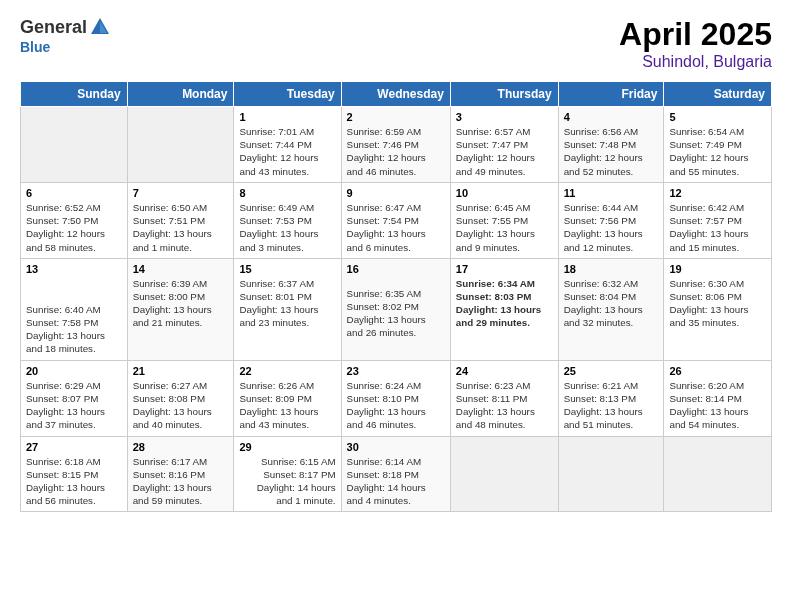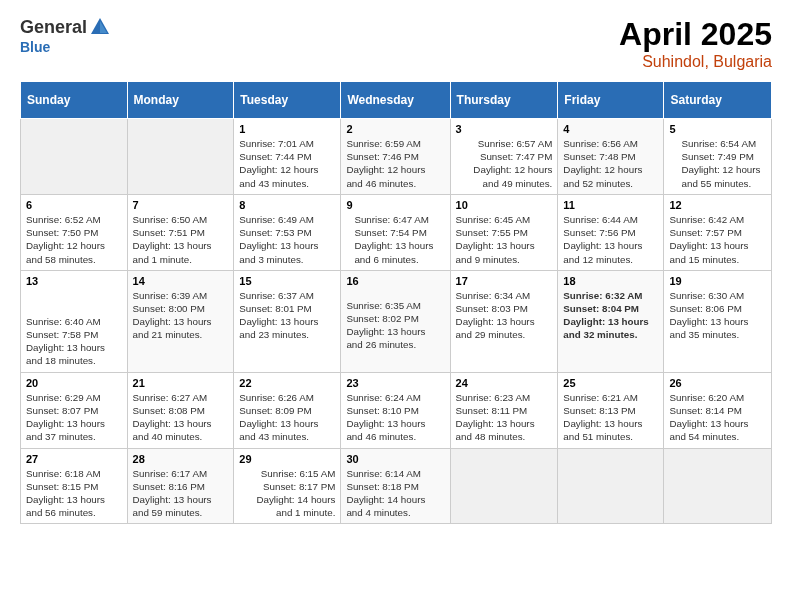--- a/index.html
+++ b/index.html
@@ -29,32 +29,32 @@
     .title-area {
       text-align: right;
     }
     .title-month {
       font-size: 32px;
       font-weight: bold;
       color: #000000;
     }
     .title-location {
       font-size: 16px;
-      color: #c2410c;
+      color: #4c1d95;
     }
     .calendar {
       width: 100%;
       border-collapse: collapse;
       font-size: 10.5px;
     }
     .calendar thead tr th {
       background: #2a6db5;
       color: #fff;
-      padding: 11px 6px;
-      text-align: left;
+      padding: 5px 6px;
+      text-align: right;
       font-size: 12px;
       font-weight: bold;
       border: 1px solid #fff;
     }
     .calendar tbody tr td {
       border: 1px solid #ccc;
       vertical-align: top;
       padding: 4px 5px;
       width: 113px;
       min-height: 70px;
@@ -137,35 +137,35 @@
           </td>
           <td>
             <span class="day-num">2</span>
             <div class="day-info" style="white-space: pre-line;">Sunrise: 6:59 AM
 Sunset: 7:46 PM
 Daylight: 12 hours
 and 46 minutes.</div>
           </td>
           <td>
             <span class="day-num">3</span>
-            <div class="day-info" style="white-space: pre-line; text-align: right;">Sunrise: 6:57 AM
+            <div class="day-info" style="white-space: pre-line;">Sunrise: 6:57 AM
 Sunset: 7:47 PM
 Daylight: 12 hours
 and 49 minutes.</div>
           </td>
           <td>
             <span class="day-num">4</span>
             <div class="day-info" style="white-space: pre-line;">Sunrise: 6:56 AM
 Sunset: 7:48 PM
 Daylight: 12 hours
 and 52 minutes.</div>
           </td>
           <td>
             <span class="day-num">5</span>
-            <div class="day-info" style="white-space: pre-line; margin-left: 12px;">Sunrise: 6:54 AM
+            <div class="day-info" style="white-space: pre-line;">Sunrise: 6:54 AM
 Sunset: 7:49 PM
 Daylight: 12 hours
 and 55 minutes.</div>
           </td>
         </tr>
         <tr class="row-bg-even">
           <td>
             <span class="day-num">6</span>
             <div class="day-info" style="white-space: pre-line;">Sunrise: 6:52 AM
 Sunset: 7:50 PM
@@ -181,21 +181,21 @@
           </td>
           <td>
             <span class="day-num">8</span>
             <div class="day-info" style="white-space: pre-line;">Sunrise: 6:49 AM
 Sunset: 7:53 PM
 Daylight: 13 hours
 and 3 minutes.</div>
           </td>
           <td>
             <span class="day-num">9</span>
-            <div class="day-info" style="white-space: pre-line; margin-left: 8px;">Sunrise: 6:47 AM
+            <div class="day-info" style="white-space: pre-line;">Sunrise: 6:47 AM
 Sunset: 7:54 PM
 Daylight: 13 hours
 and 6 minutes.</div>
           </td>
           <td>
             <span class="day-num">10</span>
             <div class="day-info" style="white-space: pre-line;">Sunrise: 6:45 AM
 Sunset: 7:55 PM
 Daylight: 13 hours
 and 9 minutes.</div>
@@ -239,28 +239,28 @@
           </td>
           <td>
             <span class="day-num">16</span>
             <div class="day-info" style="white-space: pre-line; margin-top: 12px;">Sunrise: 6:35 AM
 Sunset: 8:02 PM
 Daylight: 13 hours
 and 26 minutes.</div>
           </td>
           <td>
             <span class="day-num">17</span>
-            <div class="day-info" style="white-space: pre-line;">Sunrise: 6:34 AM
+            <div class="day-info" style="white-space: pre-line; font-weight: bold;">Sunrise: 6:34 AM
 Sunset: 8:03 PM
 Daylight: 13 hours
 and 29 minutes.</div>
           </td>
           <td>
             <span class="day-num">18</span>
-            <div class="day-info" style="white-space: pre-line; font-weight: bold;">Sunrise: 6:32 AM
+            <div class="day-info" style="white-space: pre-line;">Sunrise: 6:32 AM
 Sunset: 8:04 PM
 Daylight: 13 hours
 and 32 minutes.</div>
           </td>
           <td>
             <span class="day-num">19</span>
             <div class="day-info" style="white-space: pre-line;">Sunrise: 6:30 AM
 Sunset: 8:06 PM
 Daylight: 13 hours
 and 35 minutes.</div>

